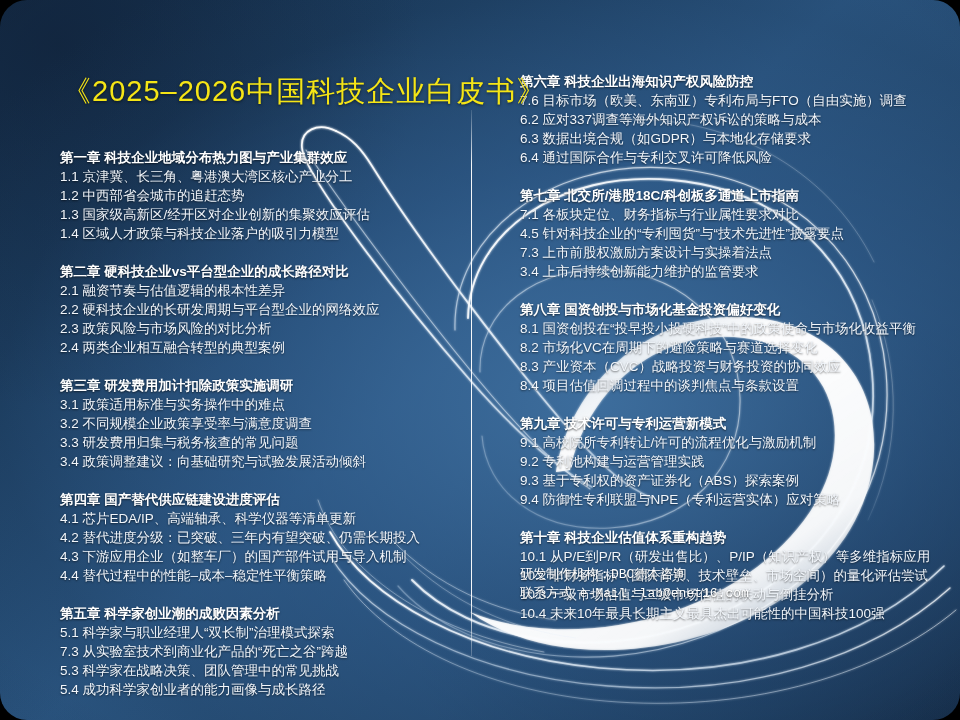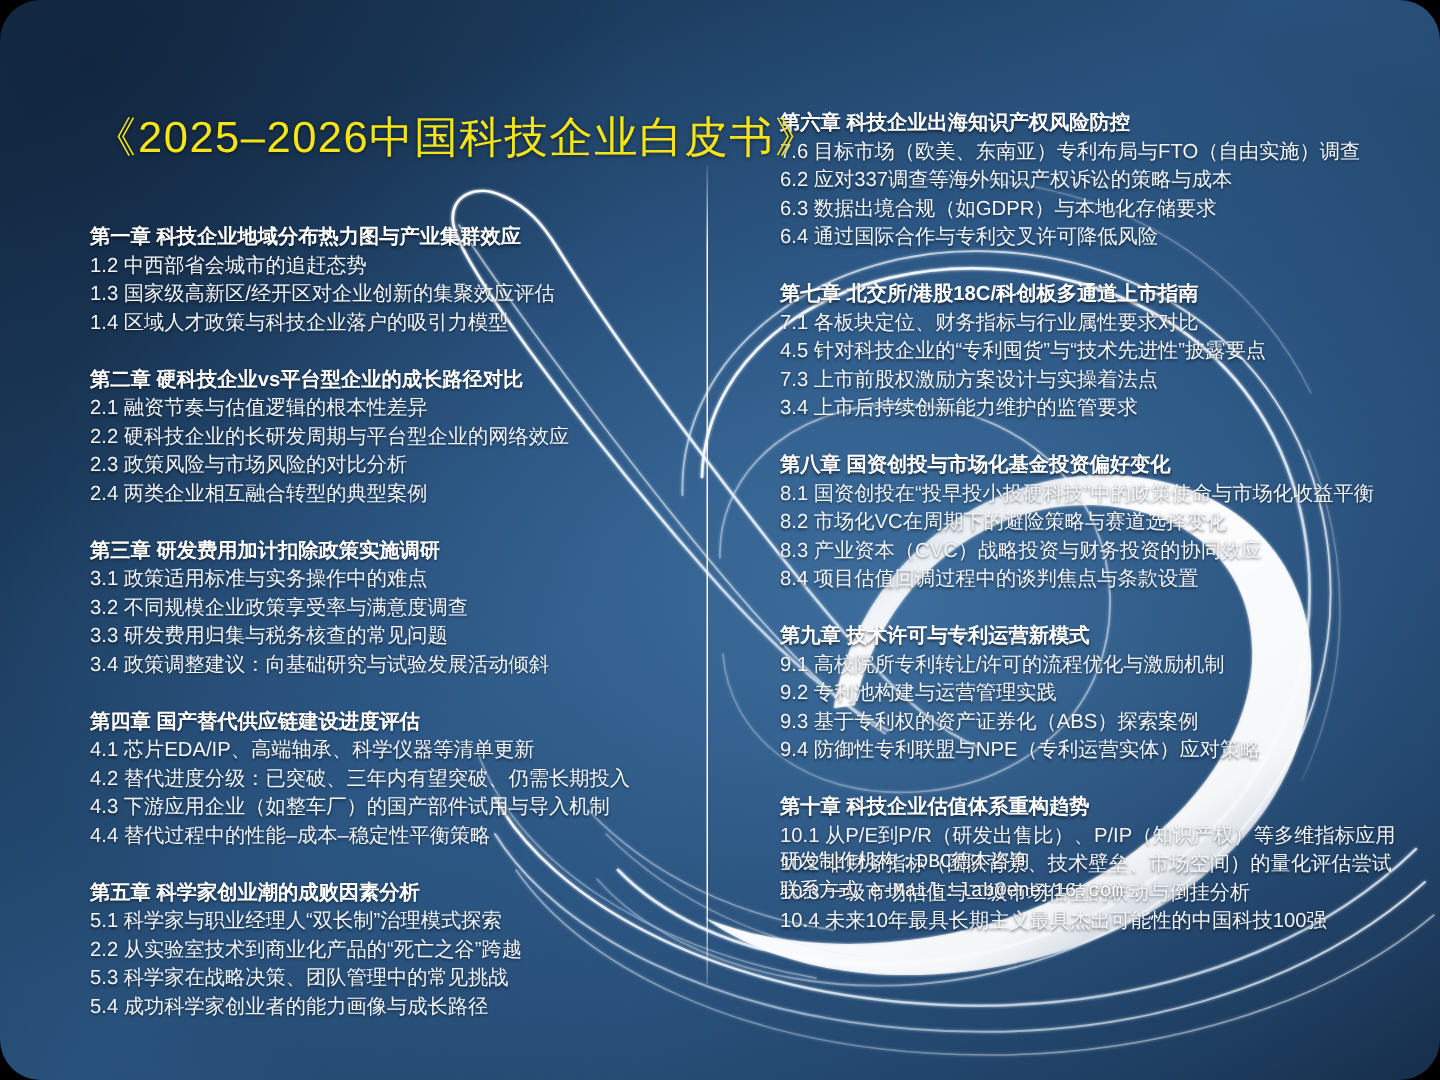--- a/index.html
+++ b/index.html
@@ -174,20 +174,21 @@
   </svg>
 
   <div class="divider"></div>
 
   <div class="title">《2025–2026中国科技企业白皮书》</div>
 
   <div class="col col-left">
 
     <div class="chapter">
       <div class="chapter-title">第一章 科技企业地域分布热力图与产业集群效应</div>
+      <div class="item">1.1 京津冀、长三角、粤港澳大湾区核心产业分工</div>
       <div class="item">1.2 中西部省会城市的追赶态势</div>
       <div class="item">1.3 国家级高新区/经开区对企业创新的集聚效应评估</div>
       <div class="item">1.4 区域人才政策与科技企业落户的吸引力模型</div>
     </div>
 
     <div class="chapter">
       <div class="chapter-title">第二章 硬科技企业vs平台型企业的成长路径对比</div>
       <div class="item">2.1 融资节奏与估值逻辑的根本性差异</div>
       <div class="item">2.2 硬科技企业的长研发周期与平台型企业的网络效应</div>
       <div class="item">2.3 政策风险与市场风险的对比分析</div>
@@ -206,21 +207,21 @@
       <div class="chapter-title">第四章 国产替代供应链建设进度评估</div>
       <div class="item">4.1 芯片EDA/IP、高端轴承、科学仪器等清单更新</div>
       <div class="item">4.2 替代进度分级：已突破、三年内有望突破、仍需长期投入</div>
       <div class="item">4.3 下游应用企业（如整车厂）的国产部件试用与导入机制</div>
       <div class="item">4.4 替代过程中的性能–成本–稳定性平衡策略</div>
     </div>
 
     <div class="chapter">
       <div class="chapter-title">第五章 科学家创业潮的成败因素分析</div>
       <div class="item">5.1 科学家与职业经理人“双长制”治理模式探索</div>
-      <div class="item">2.2 从实验室技术到商业化产品的“死亡之谷”跨越</div>
+      <div class="item">7.3 从实验室技术到商业化产品的“死亡之谷”跨越</div>
       <div class="item">5.3 科学家在战略决策、团队管理中的常见挑战</div>
       <div class="item">5.4 成功科学家创业者的能力画像与成长路径</div>
     </div>
 
   </div>
 
   <div class="col col-right">
 
     <div class="chapter">
       <div class="chapter-title">第六章 科技企业出海知识产权风险防控</div>

